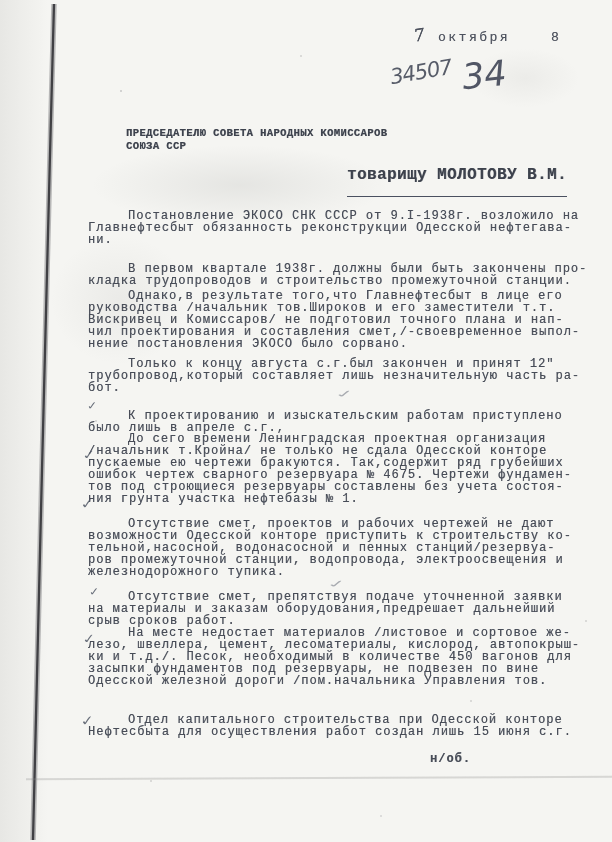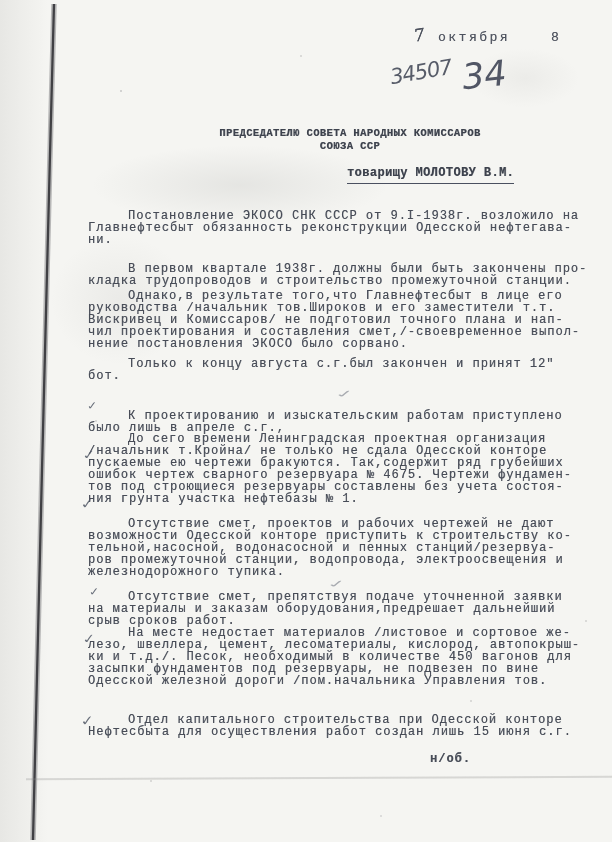--- a/index.html
+++ b/index.html
@@ -18,25 +18,25 @@
         470px 700px 0 rgba(110,112,115,.2), 150px 780px 0 rgba(110,112,115,.2),
         380px 815px 0 rgba(110,112,115,.18), 585px 620px 0 rgba(110,112,115,.2);}
   .hdr{position:absolute;color:#4d525e;}
   .day{top:25px;left:414px;font-size:17px;font-style:italic;transform:rotate(-10deg);
         font-family:"DejaVu Serif",serif;text-shadow:0 0 .6px #4d525e;}
   .month{top:30px;left:438px;font-size:13px;letter-spacing:2.5px;text-shadow:.3px .3px .5px rgba(77,82,94,.5);}
   .pnum{top:30px;left:551px;font-size:13px;text-shadow:.3px .3px .5px rgba(77,82,94,.5);}
   .hw{position:absolute;font-family:"DejaVu Sans",sans-serif;font-style:italic;color:#575c69;}
   .hw-small{top:60px;left:390px;font-size:21px;letter-spacing:-1px;transform:rotate(-10deg);}
   .hw-large{top:55px;left:462px;font-size:35px;transform:rotate(-6deg);color:#515665;}
-  .title{position:absolute;top:127px;left:126px;width:448px;text-align:center;
+  .title{position:absolute;top:127px;left:126px;width:448px;text-align:left;
         font-size:10.5px;letter-spacing:.4px;line-height:12.5px;font-weight:bold;color:#3d424d;
         text-shadow:.4px .4px .6px rgba(61,66,77,.55);}
-  .addressee{position:absolute;top:166px;left:347px;font-size:12px;font-weight:bold;
-        letter-spacing:.4px;color:#3d424d;border-bottom:1.5px solid #4a5060;padding-bottom:3px;
+  .addressee{position:absolute;top:166px;left:347px;font-size:16px;font-weight:bold;
+        letter-spacing:.4px;color:#3d424d;border-bottom:1.5px solid #4a5060;padding-bottom:12px;
         text-shadow:.4px .4px .6px rgba(61,66,77,.55);}
   .para{position:absolute;left:88px;width:506px;}
   .line{white-space:pre;font-size:12px;line-height:11.9px;letter-spacing:1px;
         text-shadow:.35px .35px .55px rgba(71,76,90,.55);}
   .line.first{text-indent:40px;}
   .footer-note{position:absolute;top:752px;left:430px;font-size:12px;letter-spacing:1px;
         text-shadow:.35px .35px .55px rgba(71,76,90,.55);font-weight:bold;}
   .check{position:absolute;color:#535a68;opacity:.85;transform:rotate(-8deg) scaleX(1.3);
         font-family:"DejaVu Sans",sans-serif;}
   .pencil{position:absolute;color:#6b707c;opacity:.55;font-size:9px;
@@ -85,20 +85,21 @@
       </div>
       <div class="para" style="top: 282px; margin-top: 9px;">
         <div class="line first">Однако,в результате того,что Главнефтесбыт в лице его</div>
         <div class="line">руководства /начальник тов.Широков и его заместители т.т.</div>
         <div class="line">Вискривец и Комиссаров/ не подготовил точного плана и нап-</div>
         <div class="line">чил проектирования и составления смет,/-своевременное выпол-</div>
         <div class="line">нение постановления ЭКОСО было сорвано.</div>
       </div>
       <div class="para" style="top: 359px;">
         <div class="line first">Только к концу августа с.г.был закончен и принят 12"</div>
+        <div class="line">трубопровод,который составляет лишь незначительную часть ра-</div>
         <div class="line">бот.</div>
       </div>
       <div class="para" style="top: 411px;">
         <div class="line first">К проектированию и изыскательским работам приступлено</div>
         <div class="line">было лишь в апреле с.г.,</div>
       </div>
       <div class="para" style="top: 434px;">
         <div class="line first">До сего времени Ленинградская проектная организация</div>
         <div class="line">/начальник т.Кройна/ не только не сдала Одесской конторе</div>
         <div class="line">пускаемые ею чертежи бракуются. Так,содержит ряд грубейших</div>

